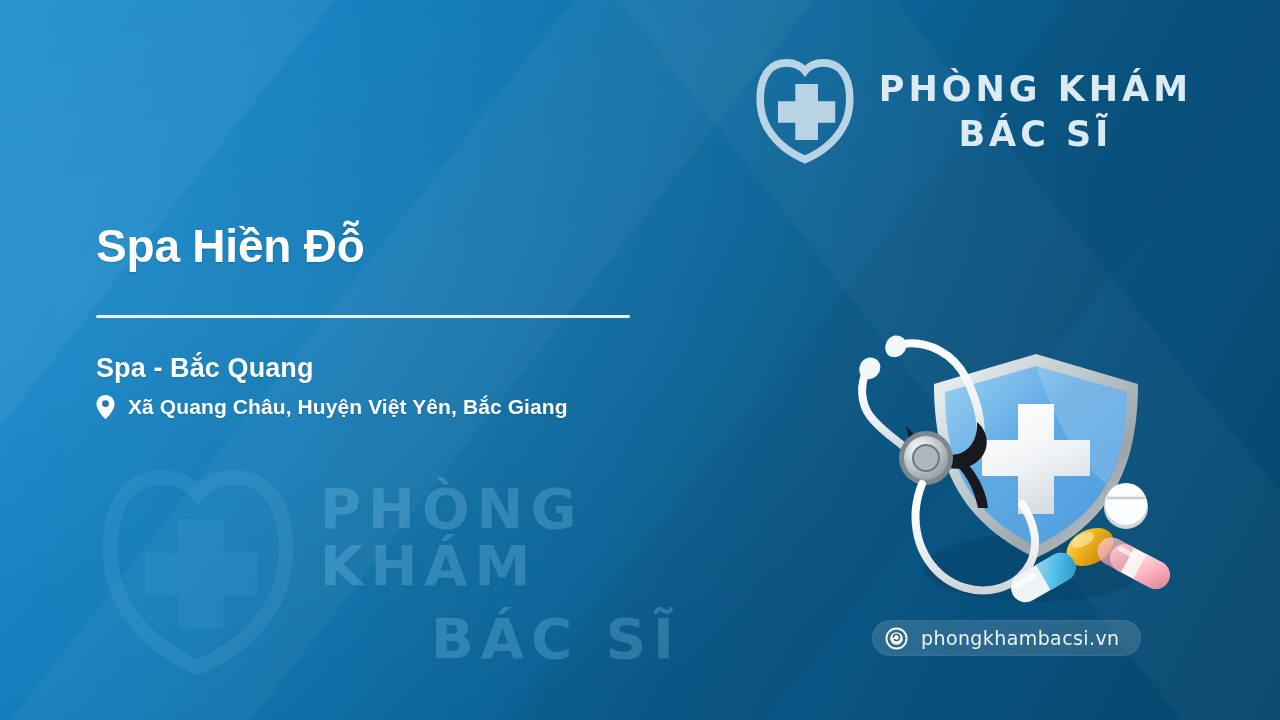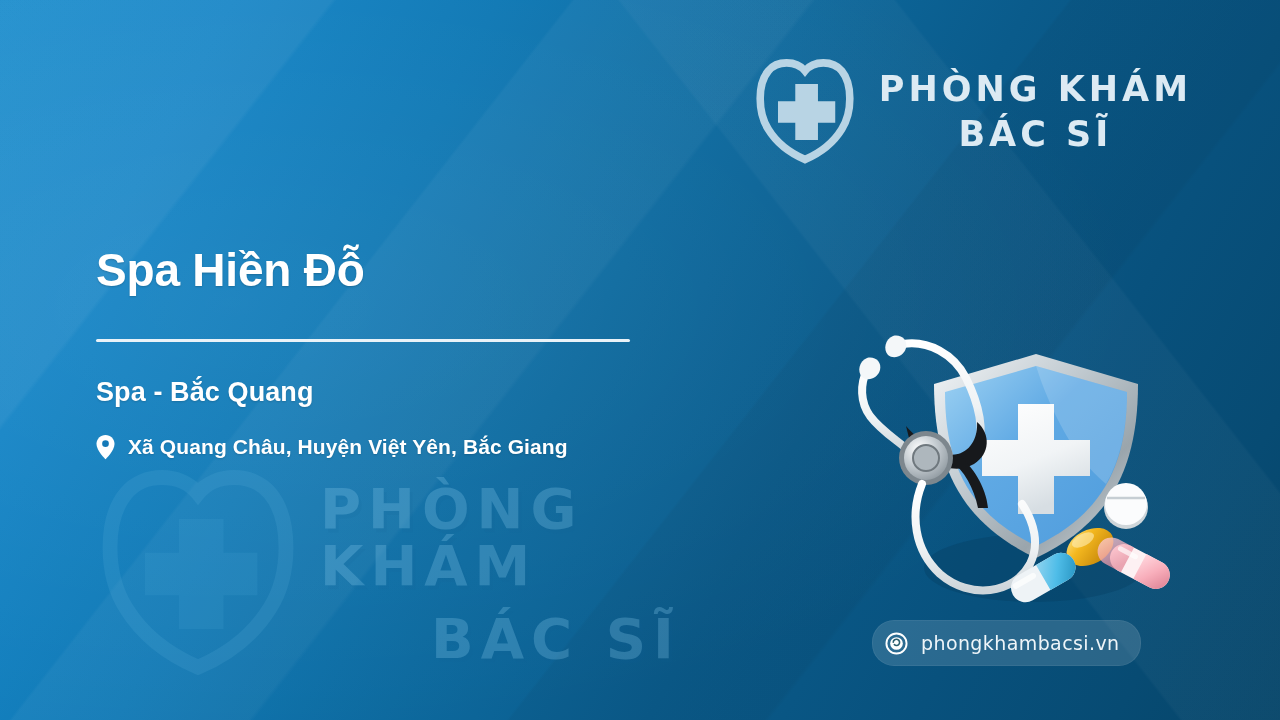--- a/index.html
+++ b/index.html
@@ -109,21 +109,21 @@
     color: #dceaf3;
     letter-spacing: 4px;
   }
   .brand .brand-line1 { font-size: 35px; }
   .brand .brand-line2 { font-size: 35px; margin-top: 10px; }
 
   
   .info {
     position: absolute;
     left: 96px;
-    top: 244px;
+    top: 220px;
     width: 720px;
   }
   .info .title {
     margin: 0;
     font-size: 46px;
     font-weight: bold;
     color: #ffffff;
     letter-spacing: -0.2px;
     line-height: 1.15;
     text-shadow: 0 1px 2px rgba(0,0,0,0.18);
@@ -138,21 +138,21 @@
   }
   .info .subtitle {
     margin: 35px 0 0 0;
     font-size: 27px;
     font-weight: bold;
     color: #ffffff;
     letter-spacing: 0.1px;
     text-shadow: 0 1px 2px rgba(0,0,0,0.15);
   }
   .info .address-row {
-    margin-top: 26px;
+    margin-top: 10px;
     display: flex;
     align-items: center;
     gap: 13px;
   }
   .info .pin-icon {
     width: 19px;
     height: 26px;
     flex: none;
     display: block;
   }
@@ -174,21 +174,21 @@
     height: 305px;
     pointer-events: none;
   }
   .illustration svg { display: block; }
 
   
   .site-badge {
     position: absolute;
     left: 872px;
     top: 620px;
-    height: 46px;
+    height: 36px;
     padding: 0 22px 0 13px;
     display: flex;
     align-items: center;
     gap: 13px;
     border-radius: 22px;
     background: rgba(255,255,255,0.14);
     box-shadow: inset 0 0 0 1px rgba(255,255,255,0.06);
   }
   .site-badge .globe-icon {
     width: 23px;

